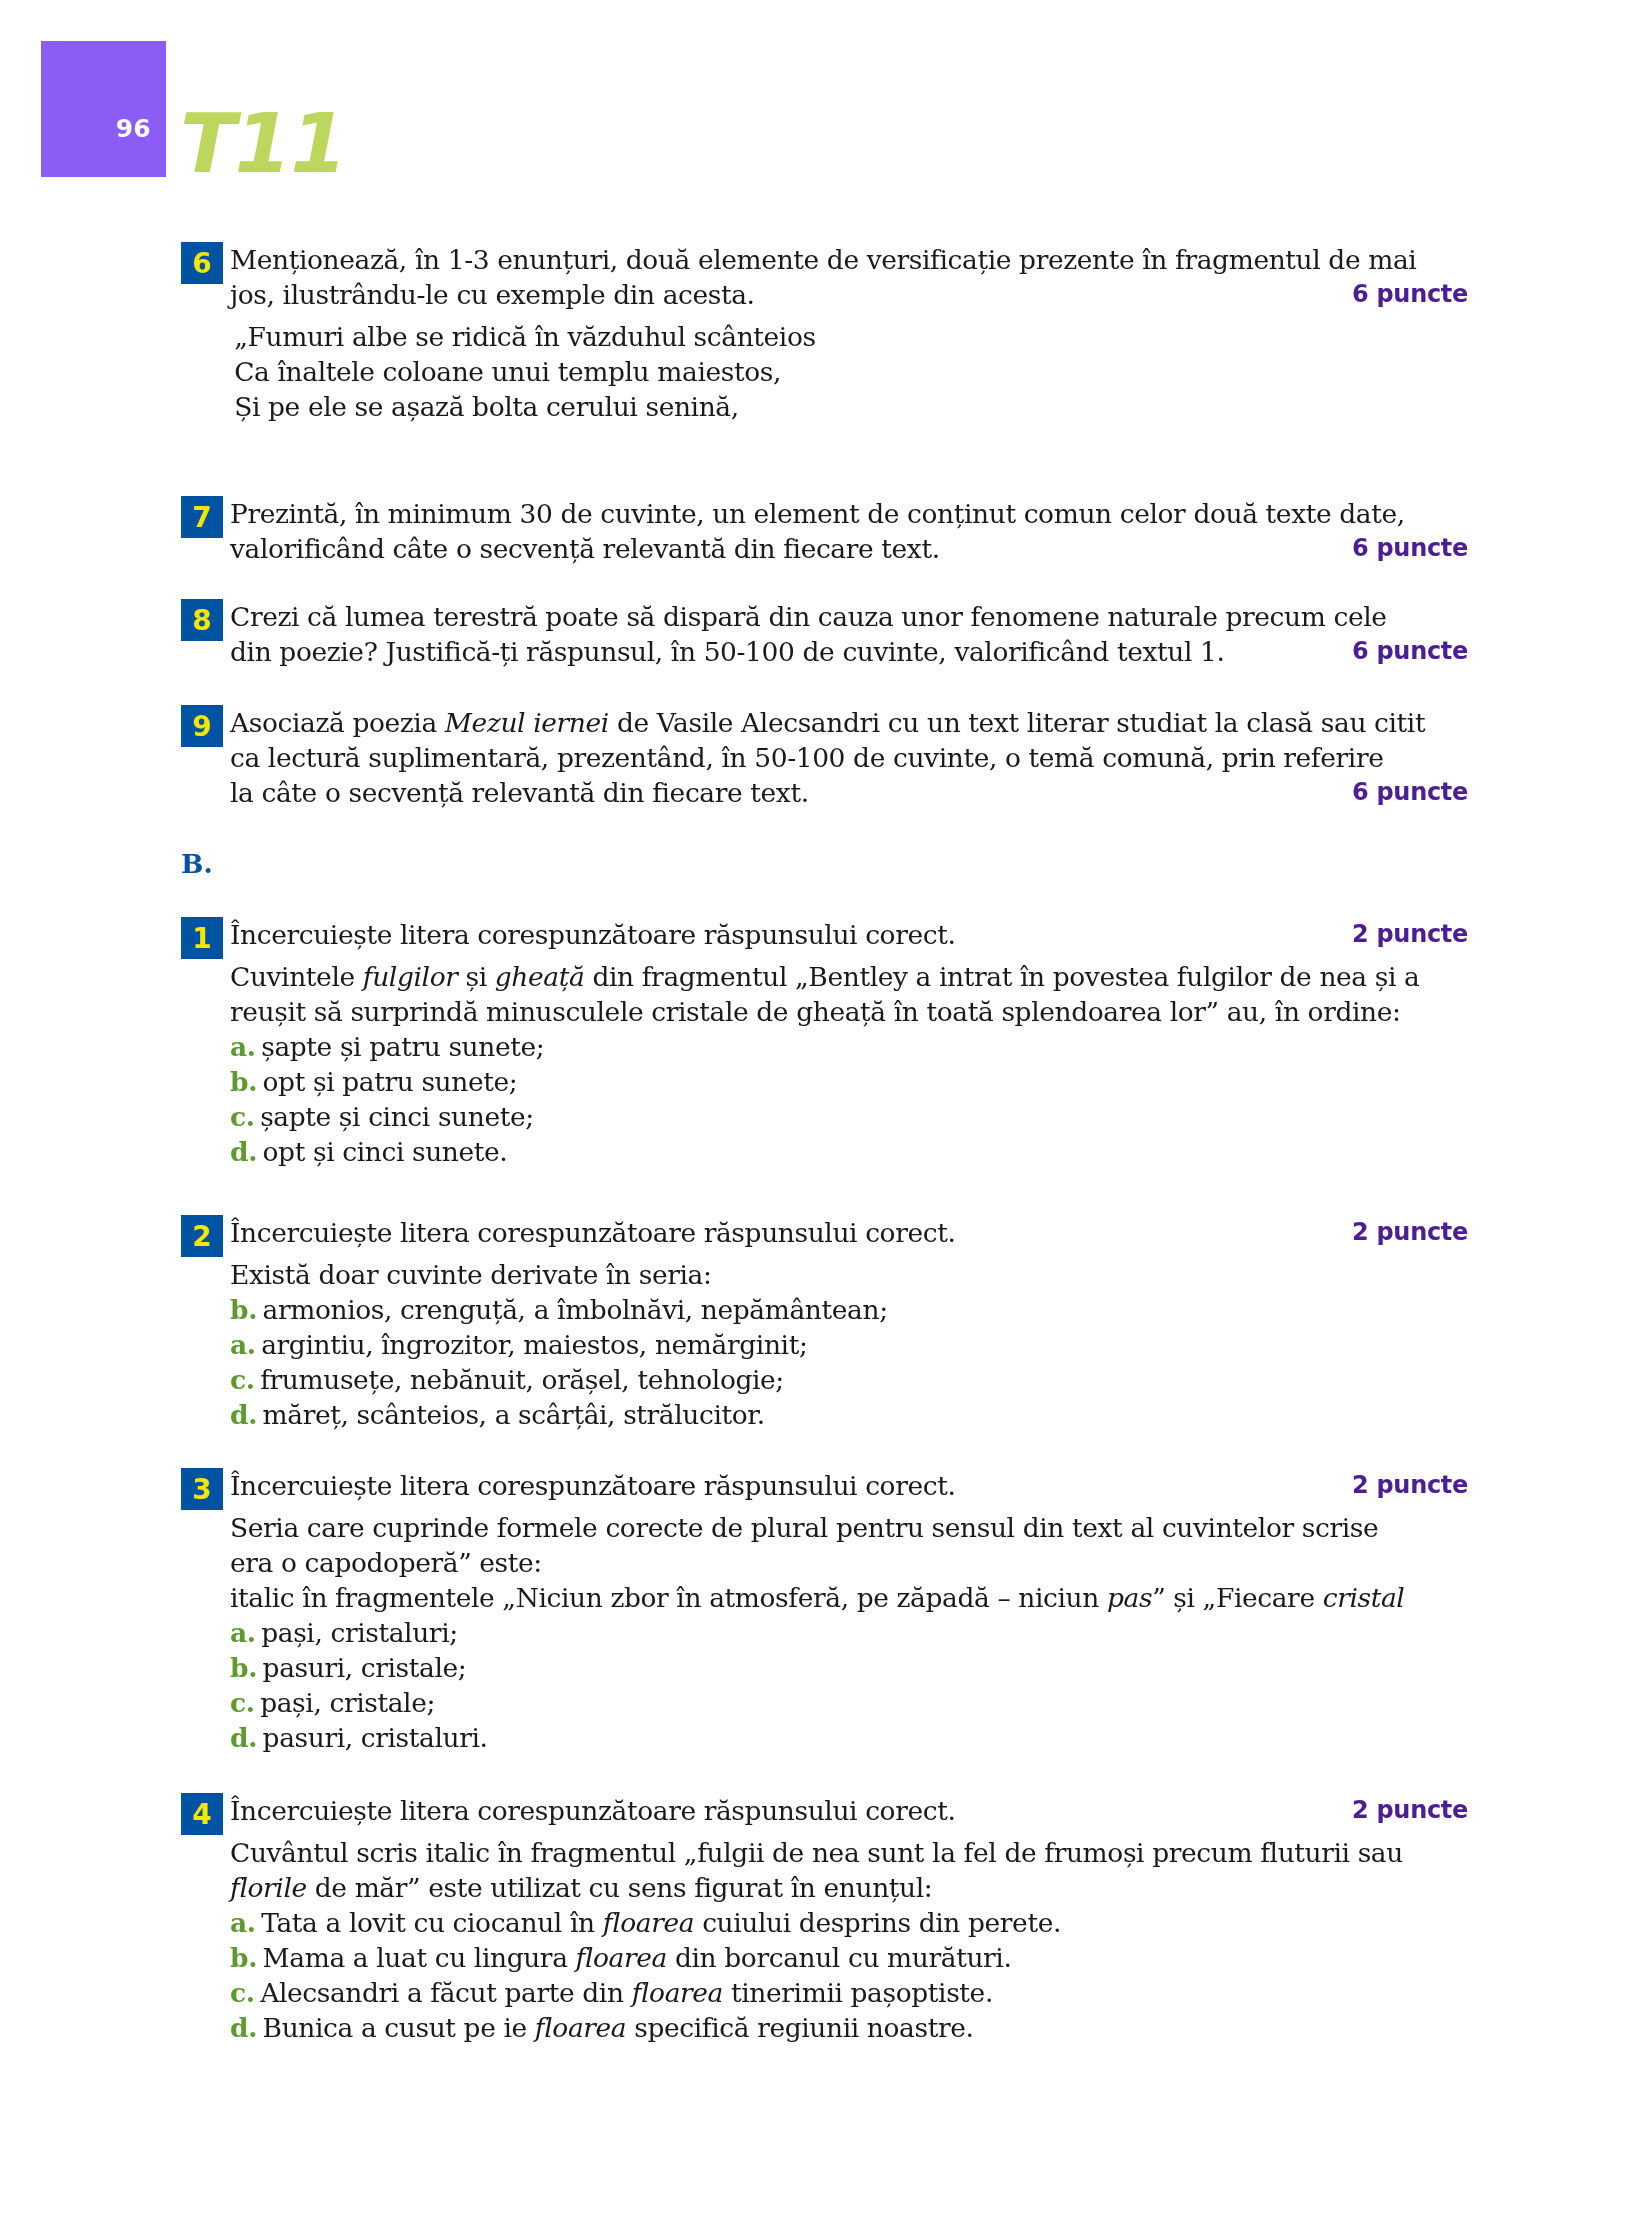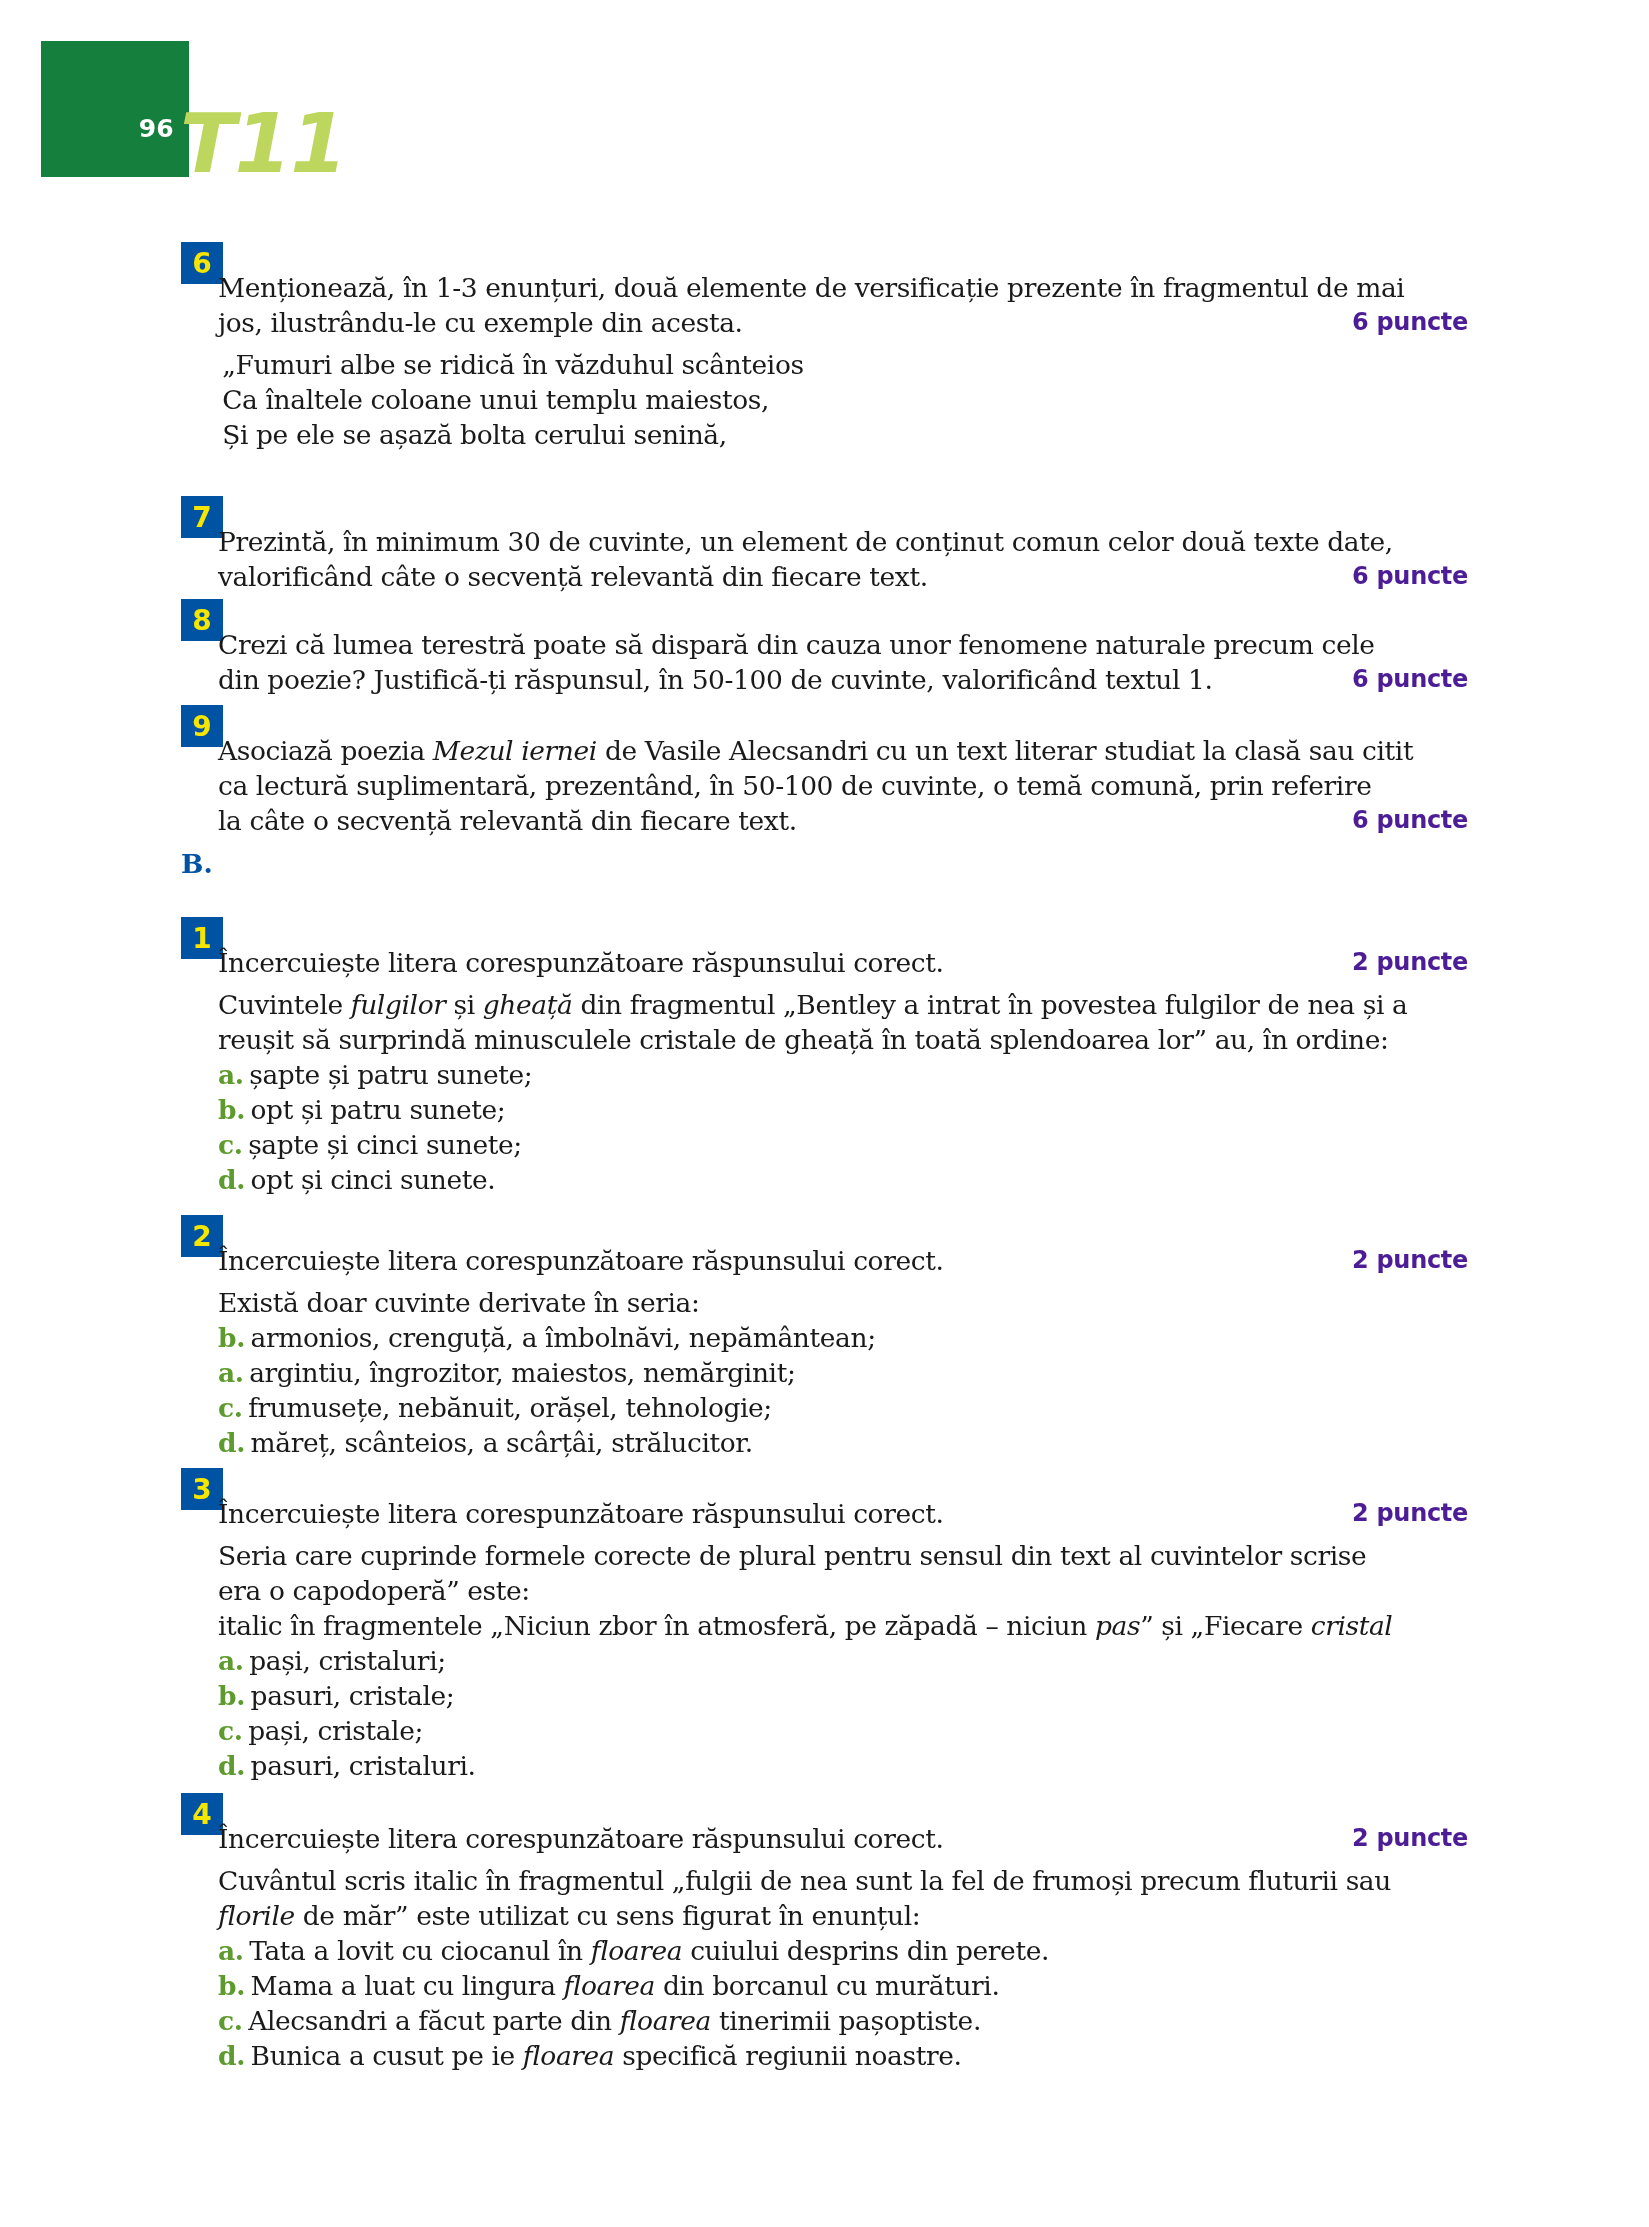--- a/index.html
+++ b/index.html
@@ -1,27 +1,27 @@
 <!DOCTYPE html>
 <html style="font-size:11.2px"><head>
 <meta charset="utf-8">
 <style>
   html, body { margin: 0; padding: 0; background: #ffffff; }
   body { width: 1650px; height: 2227px; position: relative; overflow: hidden;
          font-family: "DejaVu Serif", "Liberation Serif", serif; color: #1a1a1a; }
-  .page-box { position: absolute; left: 41px; top: 41px; width: 125px; height: 136px; background: #15803d; padding-left: 23px; }
+  .page-box { position: absolute; left: 41px; top: 41px; width: 125px; height: 136px; background: #8b5cf6; }
   .page-num { position: absolute; right: 15.4px; top: 73px; color: #fff;
               font-family: "DejaVu Sans", sans-serif; font-weight: bold; font-size: 25px; }
   .test-id { position: absolute; left: 180px; top: 103px; color: #BDD75E;
              font-family: "DejaVu Sans", sans-serif; font-weight: bold; font-size: 82px; line-height: 1; letter-spacing: -1.4px; font-style: italic; }
   .q { position: absolute; left: 181px; width: 1287px; }
   .badge { position: absolute; left: 0; top: 0; width: 42px; height: 42px; background: #0052A3;
            color: #F5E600; font-family: "DejaVu Sans", sans-serif; font-weight: bold; font-size: 28px;
            display: flex; align-items: center; justify-content: center; }
-  .qbody { position: absolute; left: 37px; right: 0; top: 0; margin-top: 28px; }
+  .qbody { position: absolute; left: 49px; right: 0; top: 0; }
   .line { position: relative; height: 35px; line-height: 35px; font-size: 26.5px; white-space: nowrap; letter-spacing: -0.4px; }
   .gap { height: 7px; }
   .points { position: absolute; right: 0; top: 0; color: #4c1d95; font-family: "DejaVu Sans", sans-serif;
             font-weight: bold; font-size: 24px; letter-spacing: -0.3px; }
   .opt-label { color: #5E9B2E; font-weight: bold; margin-right: 5.6px; }
   .poem { padding-left: 4.2px; }
   em { font-style: italic; }
   .section-b { position: absolute; left: 181px; top: 848px; color: #0052A3; font-weight: bold; font-size: 26.5px; }
 </style>
 </head>

